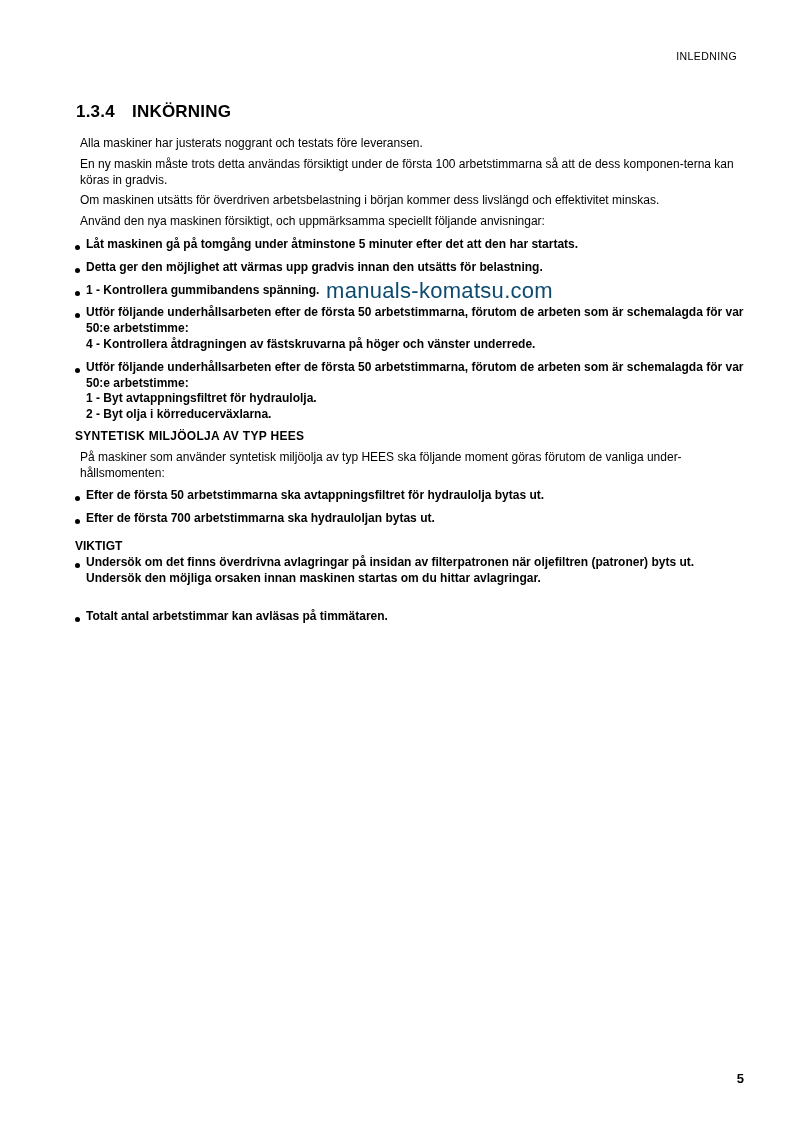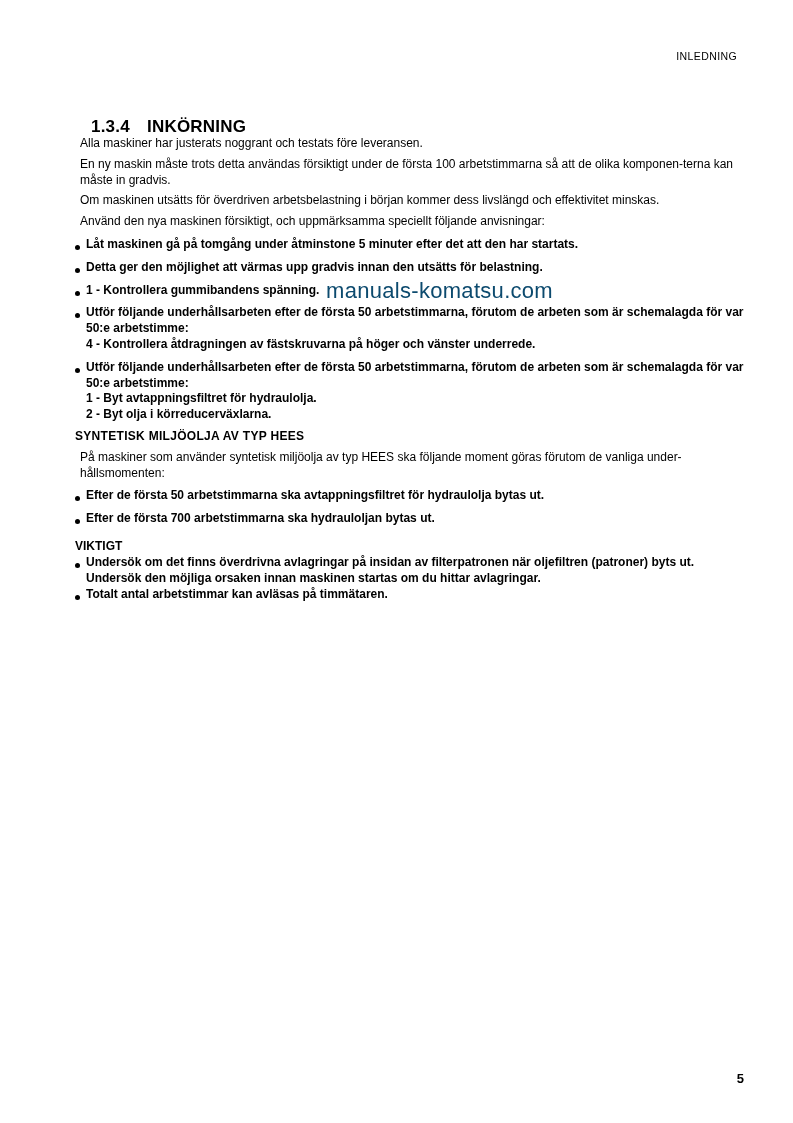--- a/index.html
+++ b/index.html
@@ -6,41 +6,41 @@
     body {
       width: 793px; height: 1123px; position: relative; overflow: hidden;
       font-family: "Liberation Sans", "DejaVu Sans", sans-serif;
       color: #000000;
     }
     .running-header {
       position: absolute; top: 50px; right: 56px;
       font-size: 10.5px; letter-spacing: 0.4px;
     }
     .section-title {
-      position: absolute; left: 75px; top: 101px; margin: 16px;
+      position: absolute; left: 75px; top: 101px; margin: 1px;
       font-size: 17px; font-weight: bold; letter-spacing: 0.2px;
     }
     .section-title .num { display: inline-block; width: 56px; }
     .content {
       position: absolute; left: 75px; top: 131px; width: 670px;
       font-size: 12px; line-height: 15.8px;
     }
     .content p { margin: 5px; }
     .bullet-list { list-style: none; margin: 0; padding: 0; font-weight: bold; }
     .bullet-list li { position: relative; padding-left: 11px; margin-top: 7px; }
     .bullet-list li::before {
       content: ""; position: absolute; left: 0; top: 8px;
       width: 5px; height: 5px; border-radius: 50%; background: #000;
     }
     .sub-line { display: block; }
     .subheading { font-weight: bold; margin-top: 6px; letter-spacing: 0.3px; }
     .gap4 { margin-top: 4px; }
     .viktigt { margin-top: 12px; font-weight: bold; }
     .viktigt .bullet-list li { margin-top: 0; }
-    .viktigt .bullet-list li + li { margin-top: 1px; }
+    .viktigt .bullet-list li + li { margin-top: 23px; }
     .watermark {
       position: absolute; left: 326px; top: 278px;
       font-size: 22px; color: #0c4a6e; letter-spacing: 0.3px;
     }
     .page-number {
       position: absolute; right: 49px; top: 1071px;
       font-size: 13px; font-weight: bold;
     }
   </style>
 </head>
@@ -48,21 +48,21 @@
 
 <div class="running-header">INLEDNING</div>
 
 <h1 class="section-title">
   <span class="num">1.3.4</span><span>INKÖRNING</span>
 </h1>
 
 <div class="content">
   <div>
     <p>Alla maskiner har justerats noggrant och testats före leveransen.</p>
-    <p>En ny maskin måste trots detta användas försiktigt under de första 100 arbetstimmarna så att de olika komponen-terna kan måste in gradvis.</p>
+    <p>En ny maskin måste trots detta användas försiktigt under de första 100 arbetstimmarna så att de dess komponen-terna kan köras in gradvis.</p>
     <p>Om maskinen utsätts för överdriven arbetsbelastning i början kommer dess livslängd och effektivitet minskas.</p>
     <p>Använd den nya maskinen försiktigt, och uppmärksamma speciellt följande anvisningar:</p>
   </div>
 
   <ul class="bullet-list">
     <li><span>Låt maskinen gå på tomgång under åtminstone 5 minuter efter det att den har startats.</span></li>
     <li><span>Detta ger den möjlighet att värmas upp gradvis innan den utsätts för belastning.</span></li>
     <li>
       <span class="sub-line">1 - Kontrollera gummibandens spänning.</span>
     </li>

